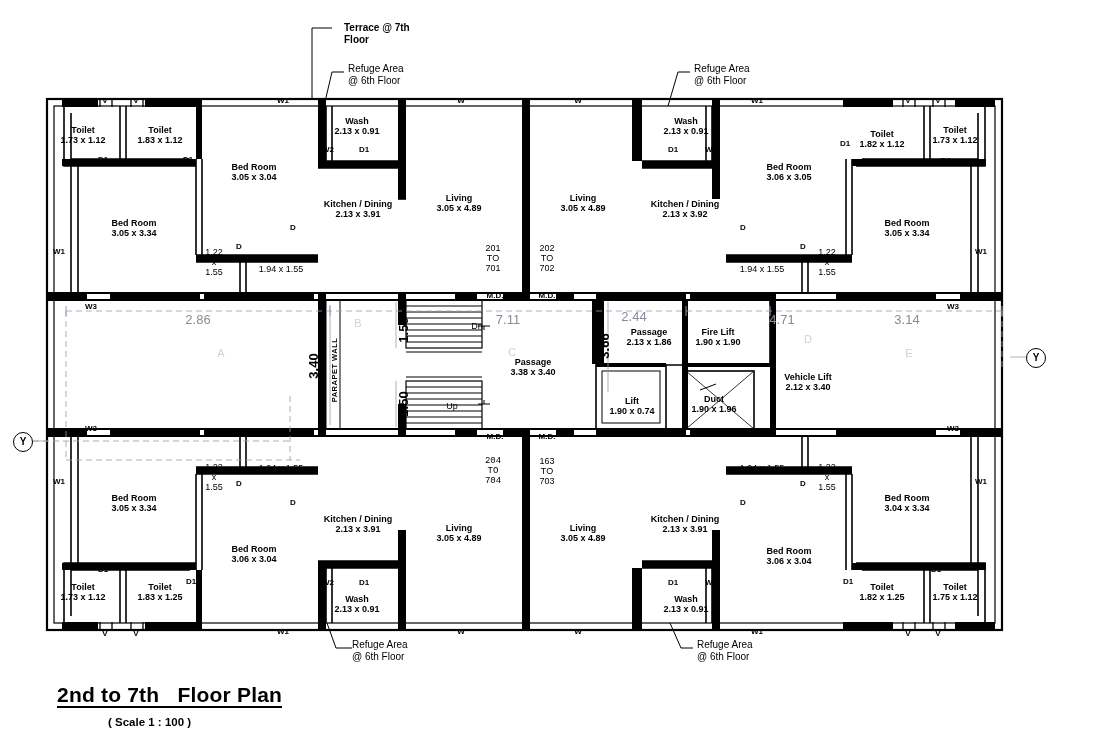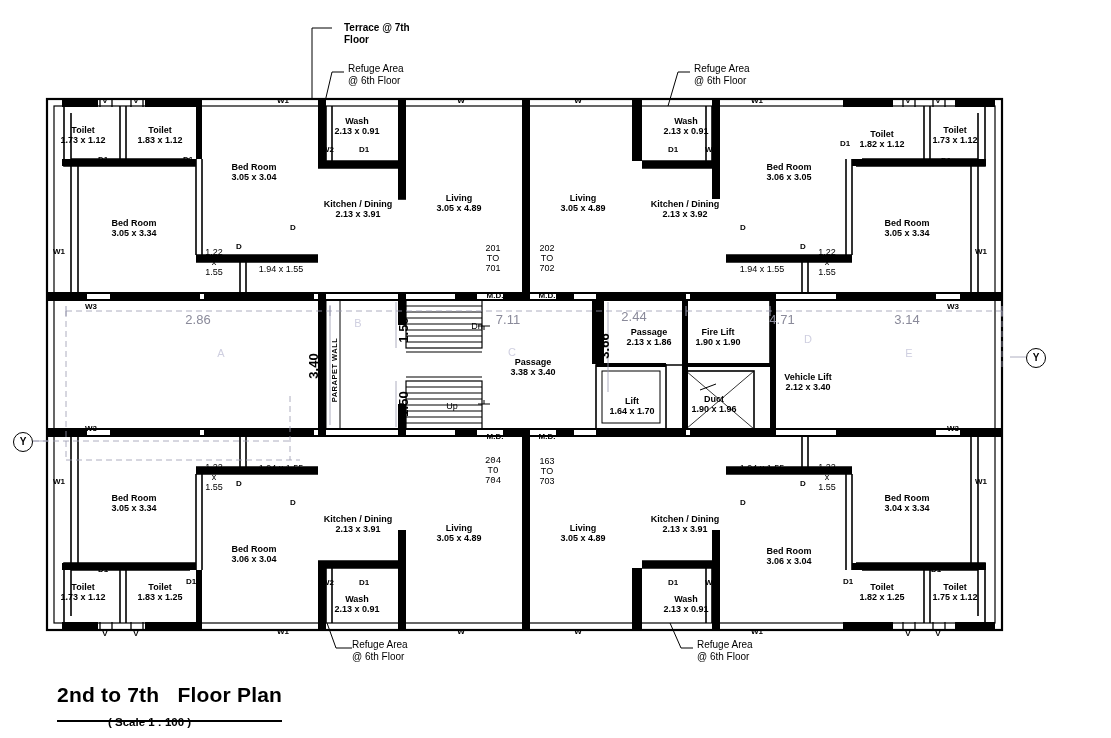--- a/index.html
+++ b/index.html
@@ -6,21 +6,21 @@
   body{width:1111px;height:738px;font-family:"Liberation Sans",sans-serif;color:#000;overflow:hidden;position:relative;}
   #plan{position:absolute;left:0;top:0;width:1111px;height:738px;}
   .lbl{position:absolute;font-family:"Liberation Sans",sans-serif;font-size:9px;line-height:1.12;text-align:center;color:#000;white-space:pre;transform:translate(-50%,-50%);}
   .lbl.b{font-weight:bold;}
   .lbl.sm{font-size:8px;}
   .dim{position:absolute;font-family:"Liberation Sans",sans-serif;font-size:13px;color:#8a8a9a;transform:translate(-50%,-50%);white-space:pre;}
   .dimv{position:absolute;font-family:"Liberation Sans",sans-serif;font-size:13px;color:#555;white-space:pre;transform-origin:center center;}
   .grid-letter{position:absolute;font-size:11px;color:#cfcfe0;transform:translate(-50%,-50%);}
   .leader{position:absolute;font-size:10px;line-height:1.15;white-space:pre;color:#000;}
   #title{position:absolute;left:57px;top:683px;font-size:21px;font-weight:bold;letter-spacing:.2px;}
-  #title .u{border-bottom:2.5px solid #000;padding-bottom:14px;}
+  #title .u{border-bottom:2.5px solid #000;padding-bottom:0;}
   #scale{position:absolute;left:108px;top:716px;font-size:11.5px;font-weight:bold;}
   .circ{position:absolute;width:18px;height:18px;border:1.4px solid #000;border-radius:50%;font-size:10px;font-weight:bold;text-align:center;line-height:18px;}
 </style>
 </head>
 <body>
 
 <svg id="plan" viewBox="0 0 1111 738" xmlns="http://www.w3.org/2000/svg">
   <rect x="0" y="0" width="1111" height="738" fill="#ffffff"></rect>
   <g stroke="#000" fill="none">
 
@@ -335,21 +335,21 @@
     <div class="lbl" style="left: 547px; top: 471px;">163
 TO
 703</div>
     <div class="lbl b" style="left: 533px; top: 367px;">Passage
 3.38 x 3.40</div>
     <div class="lbl b" style="left: 649px; top: 337px;">Passage
 2.13 x 1.86</div>
     <div class="lbl b" style="left: 718px; top: 337px;">Fire Lift
 1.90 x 1.90</div>
     <div class="lbl b" style="left: 632px; top: 406px;">Lift
-1.64 x 1.70</div>
+1.90 x 0.74</div>
     <div class="lbl b" style="left: 714px; top: 404px;">Duct
 1.90 x 1.96</div>
     <div class="lbl b" style="left: 808px; top: 382px;">Vehicle Lift
 2.12 x 3.40</div>
     <div class="lbl" style="left: 452px; top: 406px; text-align: center;">Up</div>
     <div class="lbl" style="left: 477px; top: 326px;">Dn</div>
     <div class="lbl" style="left: 214px; top: 477px;">1.22
 x
 1.55</div>
     <div class="lbl" style="left: 281px; top: 468px;">1.94 x 1.55</div>

